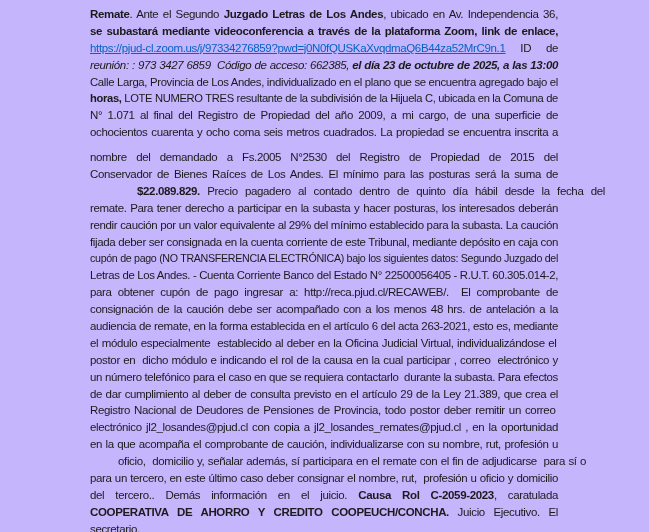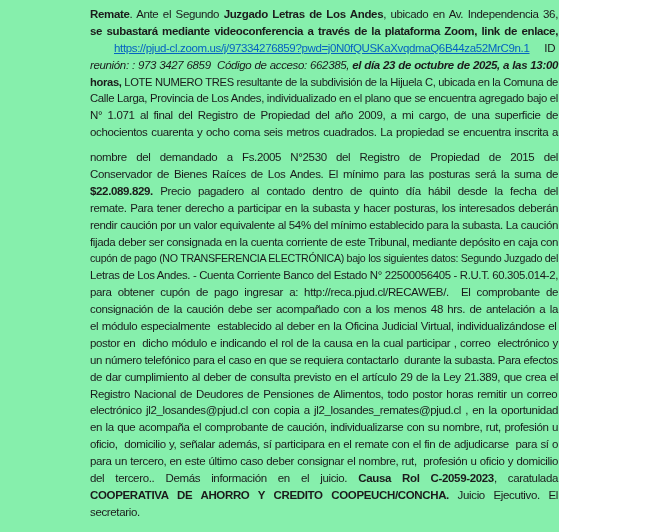--- a/index.html
+++ b/index.html
@@ -2,23 +2,23 @@
 <html><head>
 <meta charset="utf-8">
 <style>
   html, body {
     margin: 0;
     padding: 0;
     background: #ffffff;
   }
   .page {
     position: relative;
-    width: 559px;
+    width: 649px;
     height: 532px;
-    background: #86efac;
+    background: #c4b5fd;
     box-sizing: border-box;
     padding: 6px 44px 0 90px;
     overflow: hidden;
   }
   .doc {
     font-family: "Liberation Sans", sans-serif;
     font-size: 11.5px;
     line-height: 16.9px;
     letter-spacing: -0.35px;
     color: #1b1b1b;
@@ -41,42 +41,43 @@
     cursor: pointer;
   }
 </style>
 </head>
 <body>
 
 <div class="page">
   <div class="doc" id="doc">
       <div class="line" style="word-spacing: 1.619px;"><span class="inner"><span class="b">Remate</span><span>. Ante el Segundo </span><span class="b">Juzgado Letras de Los Andes</span><span>, ubicado en Av. Independencia 36,</span></span></div>
       <div class="line" style="word-spacing: 1.561px;"><span class="inner"><span class="b">se subastará mediante videoconferencia a través de la plataforma Zoom, link de enlace,</span></span></div>
-      <div class="line" style="word-spacing: 11.945px; margin-left: 24px;"><span class="inner"><a class="link" href="#">https://pjud-cl.zoom.us/j/97334276859?pwd=j0N0fQUSKaXvqdmaQ6B44za52MrC9n.1</a><span> ID de</span></span></div>
+      <div class="line" style="word-spacing: 11.945px;"><span class="inner"><a class="link" href="#">https://pjud-cl.zoom.us/j/97334276859?pwd=j0N0fQUSKaXvqdmaQ6B44za52MrC9n.1</a><span> ID de</span></span></div>
       <div class="line" style="word-spacing: 0.3px; font-style: italic;"><span class="inner"><span>reunión: : 973 3427 6859  Código de acceso: 662385,</span><span class="b"> el día 23 de octubre de 2025, a las 13:00</span></span></div>
+      <div class="line"><span class="inner" style="transform: scaleX(0.9887);"><span>Calle Larga, Provincia de Los Andes, individualizado en el plano que se encuentra agregado bajo el</span></span></div>
       <div class="line"><span class="inner" style="transform: scaleX(0.9739);"><span class="b">horas,</span><span> LOTE NUMERO TRES resultante de la subdivisión de la Hijuela C, ubicada en la Comuna de</span></span></div>
-      <div class="line"><span class="inner" style="transform: scaleX(0.9887);"><span>Calle Larga, Provincia de Los Andes, individualizado en el plano que se encuentra agregado bajo el</span></span></div>
       <div class="line" style="word-spacing: 2.486px;"><span class="inner"><span>N° 1.071 al final del Registro de Propiedad del año 2009, a mi cargo, de una superficie de</span></span></div>
       <div class="line" style="word-spacing: 0.858px;"><span class="inner"><span>ochocientos cuarenta y ocho coma seis metros cuadrados. La propiedad se encuentra inscrita a</span></span></div>
       <div class="line" style="word-spacing: 6.439px; margin-top: 8px;"><span class="inner"><span>nombre del demandado a Fs.2005 N°2530 del Registro de Propiedad de 2015 del</span></span></div>
       <div class="line" style="word-spacing: 2.14px;"><span class="inner"><span>Conservador de Bienes Raíces de Los Andes. El mínimo para las posturas será la suma de</span></span></div>
       <div class="line" style="word-spacing: 4.4px; text-align: right;"><span class="inner"><span class="b">$22.089.829.</span><span> Precio pagadero al contado dentro de quinto día hábil desde la fecha del</span></span></div>
       <div class="line" style="word-spacing: 0.827px;"><span class="inner"><span>remate. Para tener derecho a participar en la subasta y hacer posturas, los interesados deberán</span></span></div>
-      <div class="line" style="word-spacing: 0.05px;"><span class="inner"><span>rendir caución por un valor equivalente al 54% del mínimo establecido para la subasta. La caución</span></span></div>
+      <div class="line" style="word-spacing: 0.05px;"><span class="inner"><span>rendir caución por un valor equivalente al 29% del mínimo establecido para la subasta. La caución</span></span></div>
       <div class="line"><span class="inner" style="transform: scaleX(0.9996);"><span>fijada deber ser consignada en la cuenta corriente de este Tribunal, mediante depósito en caja con</span></span></div>
       <div class="line"><span class="inner" style="transform: scaleX(0.9293);"><span>cupón de pago (NO TRANSFERENCIA ELECTRÓNICA) bajo los siguientes datos: Segundo Juzgado del</span></span></div>
       <div class="line"><span class="inner" style="transform: scaleX(0.9909);"><span>Letras de Los Andes. - Cuenta Corriente Banco del Estado N° 22500056405 - R.U.T. 60.305.014-2,</span></span></div>
       <div class="line" style="word-spacing: 3.219px;"><span class="inner"><span>para obtener cupón de pago ingresar a: http://reca.pjud.cl/RECAWEB/.  El comprobante de</span></span></div>
       <div class="line" style="word-spacing: 1.548px;"><span class="inner"><span>consignación de la caución debe ser acompañado con a los menos 48 hrs. de antelación a la</span></span></div>
+      <div class="line" style="word-spacing: 0.108px;"><span class="inner"><span>audiencia de remate, en la forma establecida en el artículo 6 del acta 263-2021, esto es, mediante</span></span></div>
       <div class="line" style="word-spacing: 0.597px;"><span class="inner"><span>el módulo especialmente  establecido al deber en la Oficina Judicial Virtual, individualizándose el</span></span></div>
       <div class="line" style="word-spacing: 0.602px;"><span class="inner"><span>postor en  dicho módulo e indicando el rol de la causa en la cual participar , correo  electrónico y</span></span></div>
       <div class="line"><span class="inner" style="transform: scaleX(0.9969);"><span>un número telefónico para el caso en que se requiera contactarlo  durante la subasta. Para efectos</span></span></div>
       <div class="line" style="word-spacing: 0.645px;"><span class="inner"><span>de dar cumplimiento al deber de consulta previsto en el artículo 29 de la Ley 21.389, que crea el</span></span></div>
-      <div class="line" style="word-spacing: 1.154px;"><span class="inner"><span>Registro Nacional de Deudores de Pensiones de Alimentos, todo postor horas remitir un correo</span></span></div>
+      <div class="line" style="word-spacing: 1.154px;"><span class="inner"><span>Registro Nacional de Deudores de Pensiones de Provincia, todo postor deber remitir un correo</span></span></div>
       <div class="line" style="word-spacing: 1.38px;"><span class="inner"><span>electrónico jl2_losandes@pjud.cl con copia a jl2_losandes_remates@pjud.cl , en la oportunidad</span></span></div>
       <div class="line" style="word-spacing: 0.573px;"><span class="inner"><span>en la que acompaña el comprobante de caución, individualizarse con su nombre, rut, profesión u</span></span></div>
-      <div class="line" style="word-spacing: 0.448px;"><span class="inner"><span>oficio,  domicilio y, señalar además, sí participara en el remate con el fin de adjudicarse  para sí o</span></span></div>
+      <div class="line" style="word-spacing: 0.448px; margin-left: 28px;"><span class="inner"><span>oficio,  domicilio y, señalar además, sí participara en el remate con el fin de adjudicarse  para sí o</span></span></div>
       <div class="line" style="word-spacing: 0.371px;"><span class="inner"><span>para un tercero, en este último caso deber consignar el nombre, rut,  profesión u oficio y domicilio</span></span></div>
       <div class="line" style="word-spacing: 8.206px;"><span class="inner"><span>del tercero.. Demás información en el juicio. </span><span class="b">Causa Rol C-2059-2023</span><span>, caratulada</span></span></div>
       <div class="line" style="word-spacing: 5.764px;"><span class="inner"><span class="b">COOPERATIVA DE AHORRO Y CREDITO COOPEUCH/CONCHA.</span><span> Juicio Ejecutivo. El</span></span></div>
       <div class="line"><span class="inner"><span>secretario.</span></span></div>
     </div>
 </div>
 
 </body></html>

